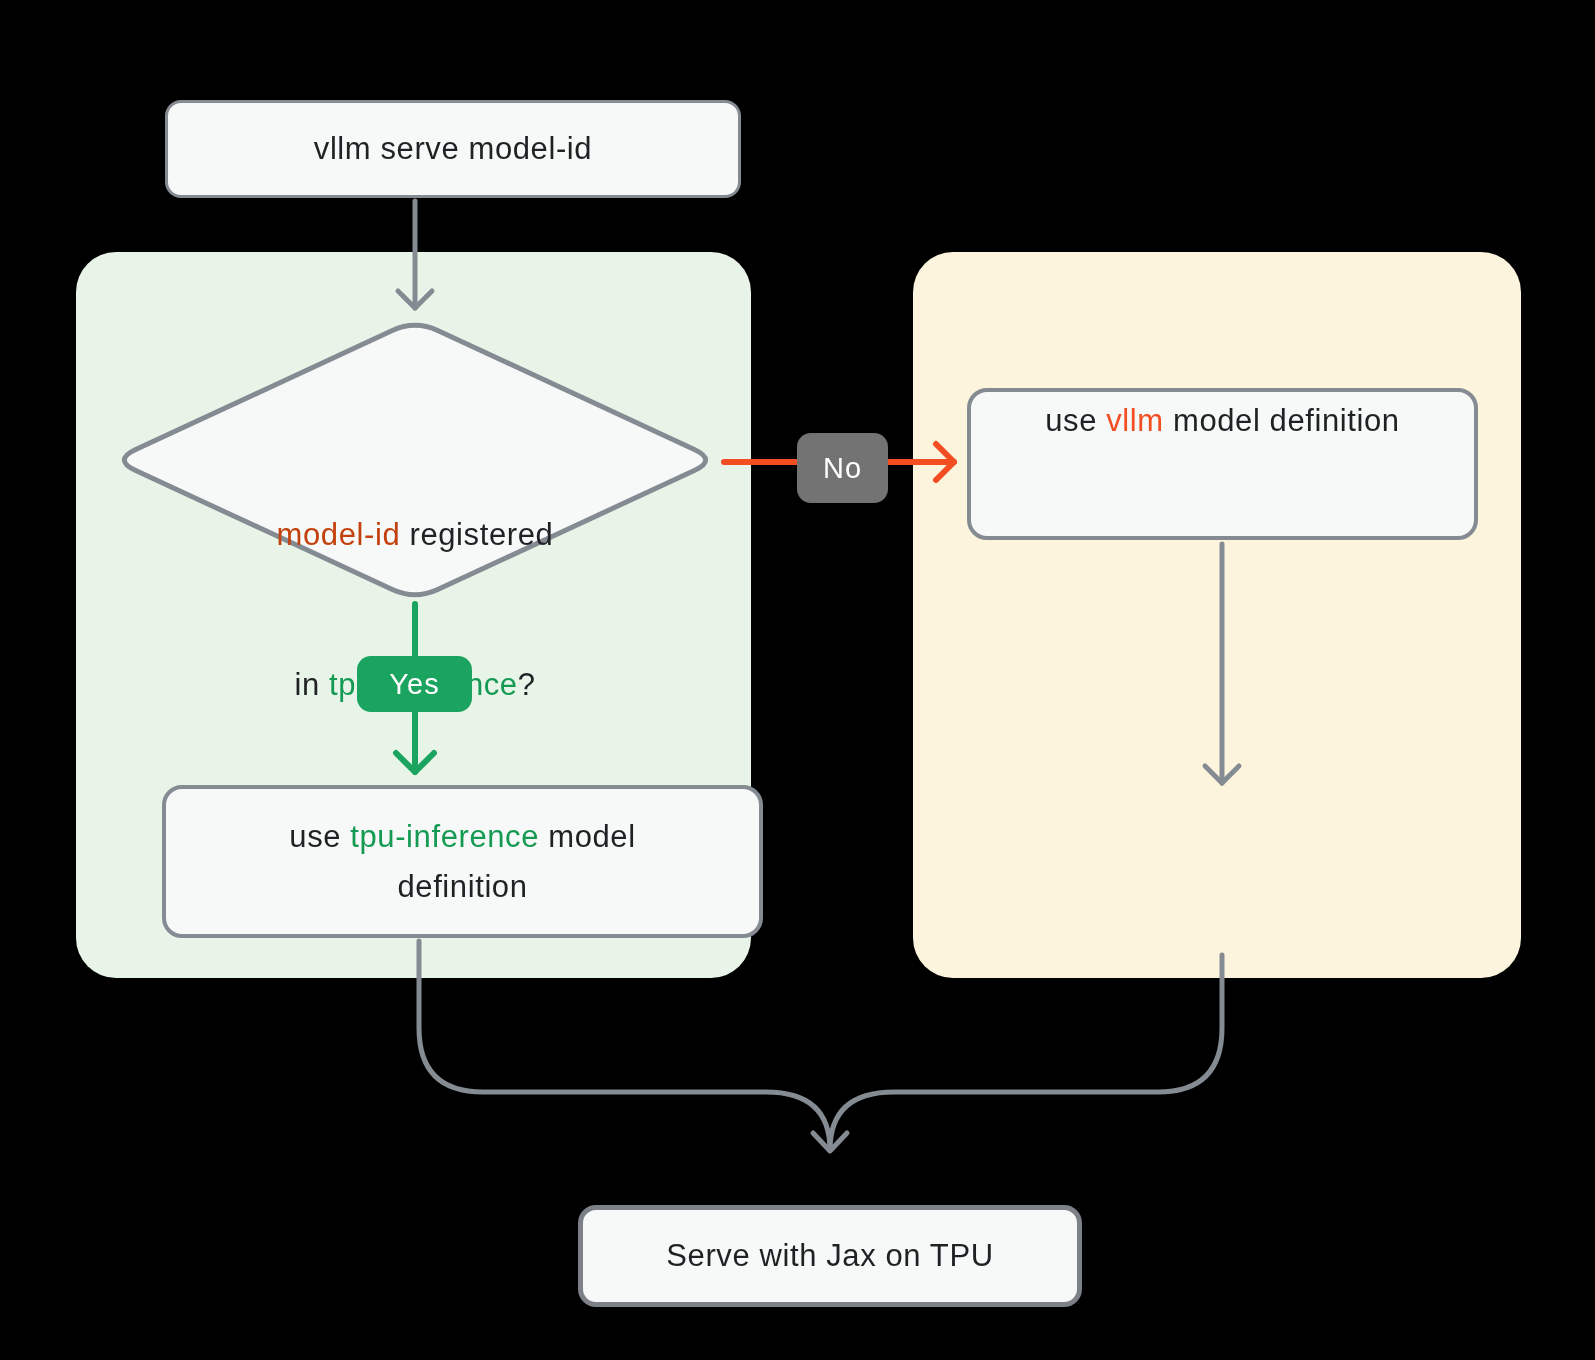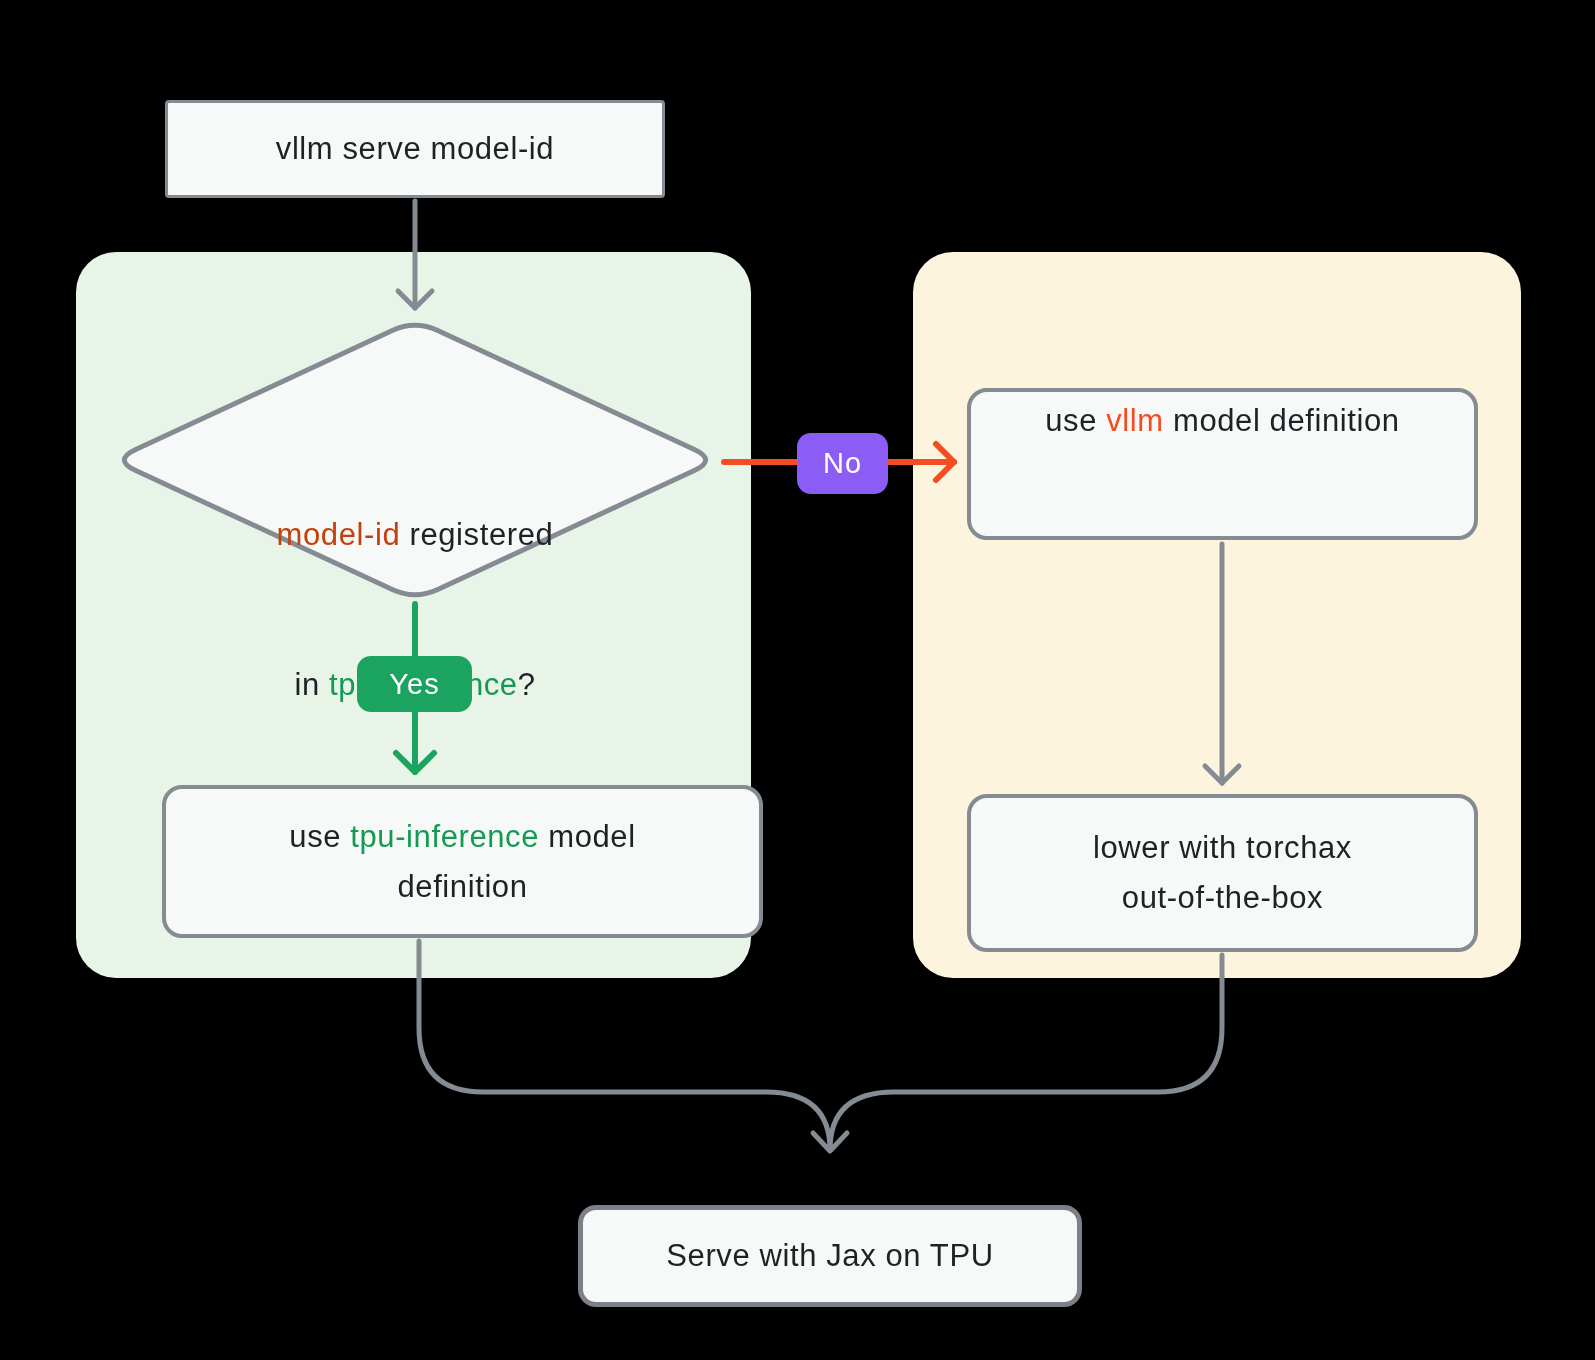--- a/index.html
+++ b/index.html
@@ -22,40 +22,40 @@
     background:#f7f9f8;
     border:4px solid #858b92;
     border-radius:20px;
     display:flex;flex-direction:column;justify-content:center;align-items:center;
     text-align:center;
     font-size:31px;letter-spacing:0.6px;line-height:50px;
     white-space:pre-wrap;
     box-sizing:border-box;
   }
   .node .ln{white-space:pre-wrap;}
-  #start-node{left:165px;top:100px;width:500px;height:98px;border-width:3px;border-radius:4px;}
+  #start-node{left:165px;top:100px;width:576px;height:98px;border-width:3px;border-radius:16px;}
   #tpu-box{left:162px;top:785px;width:601px;height:153px;}
   #vllm-box{left:967px;top:388px;width:511px;height:152px;justify-content:flex-start;padding-top:4px;}
   #torchax-box{left:967px;top:794px;width:511px;height:158px;}
   #serve-box{left:578px;top:1160px;width:504px;height:102px;border-width:5px;border-color:#7b8187;border-radius:18px;margin-top:45px;}
 
   .diamond-label{
     position:absolute;left:165px;top:410px;width:500px;
     text-align:center;font-size:31px;letter-spacing:0.6px;line-height:50px;
     white-space:pre-wrap;
   }
 
   .badge{
     position:absolute;
     display:flex;align-items:center;justify-content:center;
     color:#ffffff;font-size:29px;letter-spacing:1px;
     border-radius:14px;
   }
   #yes-badge{left:357px;top:656px;width:115px;height:56px;background:#1aa45f;}
-  #no-badge{left:797px;top:433px;width:91px;height:61px;background:#8b5cf6;}
+  #no-badge{left:797px;top:433px;width:91px;height:70px;background:#737373;}
 
   .c-blue{color:#c2410c;}
   .c-green{color:#149a52;}
   .c-orange{color:#f24e21;}
 </style>
 </head>
 <body>
 
 <div class="canvas">
 
@@ -116,22 +116,18 @@
 
   <div class="node" id="tpu-box">
     <div class="ln"><span>use </span><span class="c-green">tpu-inference</span><span> model</span></div>
     <div class="ln">definition</div>
   </div>
 
   <div class="node" id="vllm-box">
     <div class="ln"><span>use </span><span class="c-orange">vllm</span><span> model definition</span></div>
   </div>
 
-  <div class="node" id="torchax-box">
-    <div class="ln">lower with torchax</div>
-    <div class="ln">out-of-the-box</div>
-  </div>
 
   <div class="node" id="serve-box">
     <div class="ln">Serve with Jax on TPU</div>
   </div>
 
 </div>
 
 </body></html>

